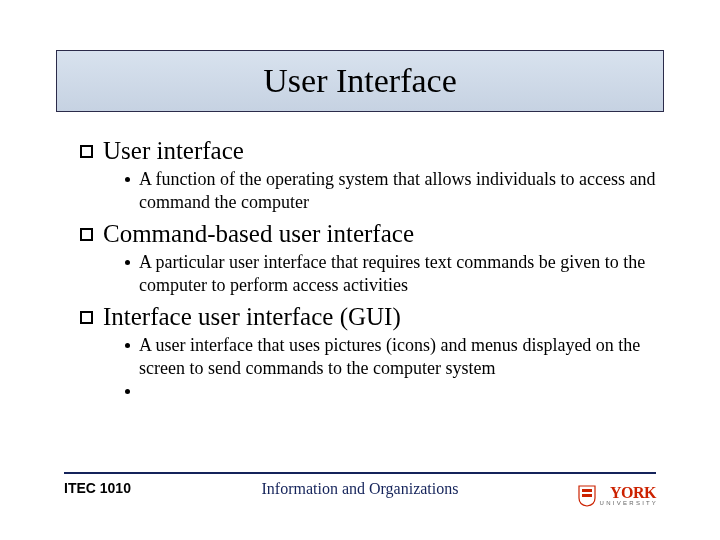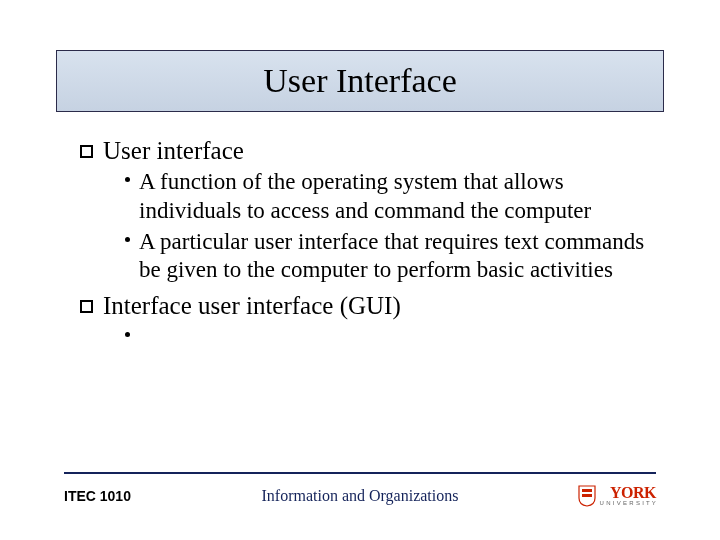--- a/index.html
+++ b/index.html
@@ -15,25 +15,25 @@
   .content {
     position: absolute; top: 130px; left: 80px; width: 580px;
     color: #000;
   }
   .lvl1 { display: flex; align-items: flex-start; margin-top: 6px; }
   .lvl1 .sq { width: 13px; height: 13px; border: 2px solid #000; margin-top: 9px; margin-right: 10px; flex-shrink: 0; }
   .lvl1 .txt { font-size: 25px; line-height: 1.2; }
   .subs { margin-left: 45px; margin-top: 2px; }
   .lvl2 { display: flex; align-items: flex-start; margin-top: 1px; }
   .lvl2 .dot { width: 5px; height: 5px; border-radius: 50%; background: #000; margin-top: 9px; margin-right: 9px; flex-shrink: 0; }
-  .lvl2 .btxt { font-size: 23px; line-height: 1.25; }
+  .lvl2 .btxt { font-size: 18px; line-height: 1.25; }
   .footer {
     position: absolute; left: 64px; right: 64px; bottom: 28px;
     border-top: 2px solid #14235a; padding-top: 6px;
-    display: flex; align-items: center; justify-content: space-between; height: 40px;
+    display: flex; justify-content: space-between; height: 40px;
   }
   .course { font-family: Arial, Helvetica, sans-serif; font-weight: bold; font-size: 14px; color: #000; }
   .ftitle { position: absolute; left: 0; right: 0; text-align: center; font-family: 'Times New Roman', serif; font-weight: normal; font-size: 16px; color: #14235a; }
   .logo { display: flex; align-items: center; gap: 4px; }
   .logo-text { display: flex; flex-direction: column; align-items: flex-end; line-height: 0.9; }
   .logo-text .york { font-family: Liberation Serif, serif; font-weight: 900; color: #c20; font-size: 16px; letter-spacing: -0.5px; }
   .logo-text .uni { font-family: Arial, sans-serif; font-size: 6px; color: #666; letter-spacing: 0.3px; }
   .crest { width: 18px; height: 22px; }
   .crest svg { width: 100%; height: 100%; }
 </style>
@@ -52,32 +52,40 @@
       <span class="sq"></span>
       <span class="txt">User interface</span>
     </div>
     <div class="subs">
       <div class="lvl2">
         <span class="dot"></span>
         <span class="btxt">A function of the operating system that allows individuals to access and command the computer</span>
       </div>
     </div>
 
+    <div class="lvl1">
+      <span class="sq"></span>
+      <span class="txt">Command-based user interface</span>
+    </div>
     <div class="subs">
       <div class="lvl2">
         <span class="dot"></span>
-        <span class="btxt">A particular user interface that requires text commands be given to the computer to perform basic activities</span>
+        <span class="btxt">A particular user interface that requires text commands be given to the computer to perform access activities</span>
       </div>
     </div>
 
     <div class="lvl1">
       <span class="sq"></span>
       <span class="txt">Interface user interface (GUI)</span>
     </div>
     <div class="subs">
+      <div class="lvl2">
+        <span class="dot"></span>
+        <span class="btxt">A user interface that uses pictures (icons) and menus displayed on the screen to send commands to the computer system</span>
+      </div>
       <div class="lvl2">
         <span class="dot"></span>
       </div>
     </div>
 
   </div>
 
   <div class="footer">
     <div class="course">ITEC 1010</div>
     <div class="ftitle">Information and Organizations</div>

